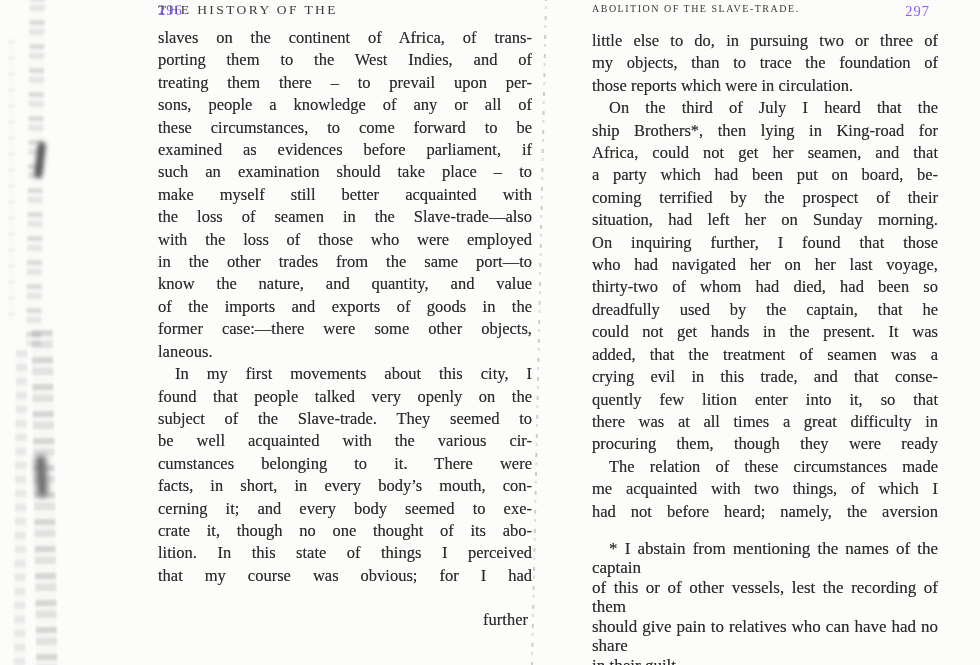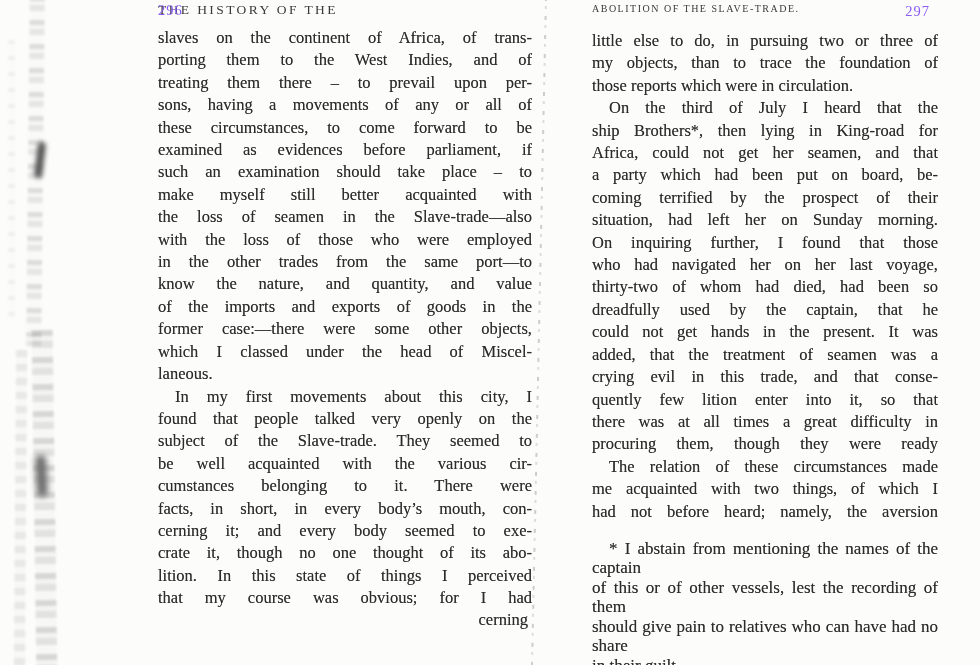--- a/index.html
+++ b/index.html
@@ -74,46 +74,45 @@
 
 <div>
   <div class="runhead runhead-left" style="left:158px;top:2px;width:374px;">
     <span class="pagenum pagenum-left">296</span>
     <span class="title">THE HISTORY OF THE</span>
   </div>
   <div class="textblock textblock-left">
       <div class="tline">slaves on the continent of Africa, of trans-</div>
       <div class="tline">porting them to the West Indies, and of</div>
       <div class="tline">treating them there – to prevail upon per-</div>
-      <div class="tline">sons, having a movements of any or all of</div>
+      <div class="tline">sons, people a knowledge of any or all of</div>
       <div class="tline">these circumstances, to come forward to be</div>
       <div class="tline">examined as evidences before parliament, if</div>
       <div class="tline">such an examination should take place – to</div>
       <div class="tline">make myself still better acquainted with</div>
       <div class="tline">the loss of seamen in the Slave-trade—also</div>
       <div class="tline">with the loss of those who were employed</div>
       <div class="tline">in the other trades from the same port—to</div>
       <div class="tline">know the nature, and quantity, and value</div>
       <div class="tline">of the imports and exports of goods in the</div>
       <div class="tline">former case:—there were some other objects,</div>
-      <div class="tline">which I classed under the head of Miscel-</div>
       <div class="tline last">laneous.</div>
       <div class="tline indent">In my first movements about this city, I</div>
       <div class="tline">found that people talked very openly on the</div>
       <div class="tline">subject of the Slave-trade. They seemed to</div>
       <div class="tline">be well acquainted with the various cir-</div>
       <div class="tline">cumstances belonging to it. There were</div>
       <div class="tline">facts, in short, in every body’s mouth, con-</div>
       <div class="tline">cerning it; and every body seemed to exe-</div>
       <div class="tline">crate it, though no one thought of its abo-</div>
       <div class="tline">lition. In this state of things I perceived</div>
       <div class="tline">that my course was obvious; for I had</div>
     </div>
   <div class="textblock textblock-left" style="top:609px;">
-    <span class="catchword catchword-left">cerning</span>
+    <span class="catchword catchword-left">further</span>
   </div>
 </div>
 
 <div>
   <div class="runhead runhead-right" style="left:592px;top:3px;width:346px;">
     <span class="pagenum pagenum-right">297</span>
     <span class="title">ABOLITION OF THE SLAVE-TRADE.</span>
   </div>
   <div class="textblock textblock-right">
     <div>

